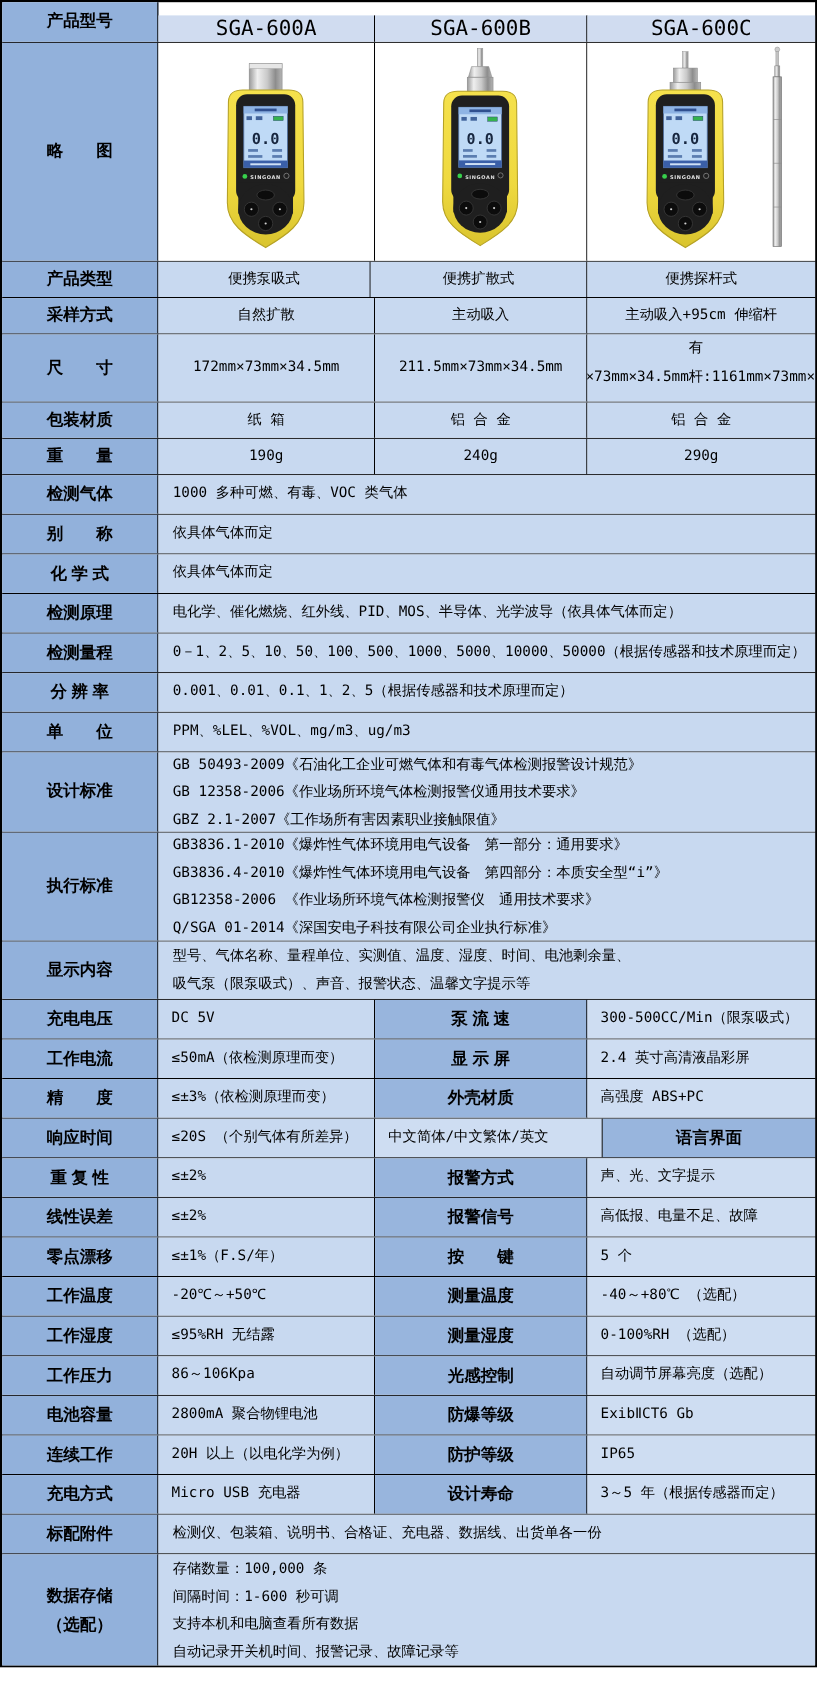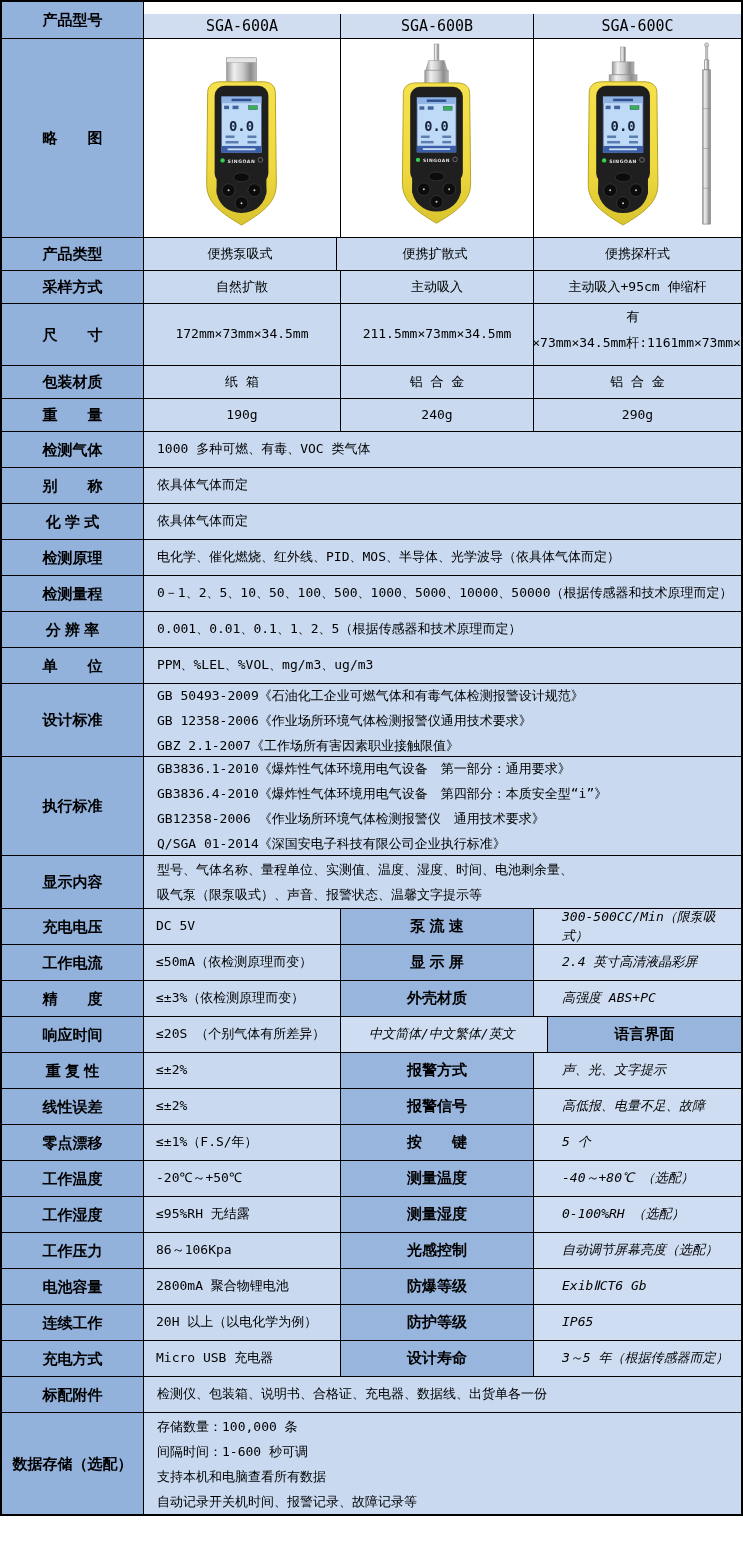--- a/index.html
+++ b/index.html
@@ -6,28 +6,28 @@
   html,body { background:#ffffff; }
   body { font-family:"Liberation Sans", sans-serif; color:#000; }
   .tbl { width:743px; border:2px solid var(--border); background:#fff; }
   .row { display:flex; border-bottom:1px solid var(--border); }
   .row:last-child { border-bottom:0; }
   .c { border-right:1px solid var(--border); display:flex; align-items:center; justify-content:center; overflow:hidden; }
   .c:last-child { border-right:0; }
   .lab { width:142px; background:var(--label_bg); font-weight:700; font-size:15px; text-align:center; line-height:1.3; }
   .lab2 { width:193px; background:var(--label2_bg); font-weight:700; font-size:15px; text-align:center; }
   .val { font-size:13px; font-family:"DejaVu Sans Mono","Liberation Sans",sans-serif; background:var(--value_bg); line-height:1.4; }
-  .v2 { flex:1; background:var(--value2_bg); justify-content:flex-start; padding-left:28px;font-style:italic; }
-  .hval { background:var(--header_value_bg); font-size:15px;margin-top:12px; }
+  .v2 { flex:1; background:var(--value2_bg); justify-content:flex-start; padding-left:12px; }
+  .hval { background:var(--header_value_bg); font-size:19px;margin-top:12px; }
   .wA { width:197px; } .wB { width:193px; } .wC { flex:1; }
   .full { flex:1; justify-content:flex-start; padding-left:13px; }
   .leftpad { justify-content:flex-start; padding-left:12px; }
   .multi { flex-direction:column; align-items:flex-start; justify-content:center; line-height:25px; padding-left:13px; }
   .multi6 { flex-direction:row; align-items:flex-start; justify-content:center; line-height:26px; padding-left:6px; }
-  .labcol { flex-direction:row; line-height:27px; }
+  .labcol { flex-direction:column; line-height:27px; }
   .imgcell { background:#ffffff; padding:0; }
   .h37{height:37px} .h199{height:199px} .h33{height:33px} .h62{height:62px}
   .h36{height:36px} .h73{height:73px} .h99{height:99px} .h53{height:53px} .h101{height:101px}
   .device { width:100%; height:100%; display:block; }
   .device .panel { fill:var(--device_black); }
   .device .screenbg { fill:var(--screen_blue); }
   .device .led { fill:var(--led_green); }
   .device text.reading { font-family:"DejaVu Sans Mono",monospace; font-weight:700; font-size:14px; fill:#17263f; text-anchor:middle; }
   .device text.brand { font-family:"DejaVu Sans","Liberation Sans",sans-serif; font-weight:700; font-size:4.6px; fill:#e3e3e3; text-anchor:middle; letter-spacing:0.6px; }
   .hidden-defs { position:absolute; width:0; height:0; }

